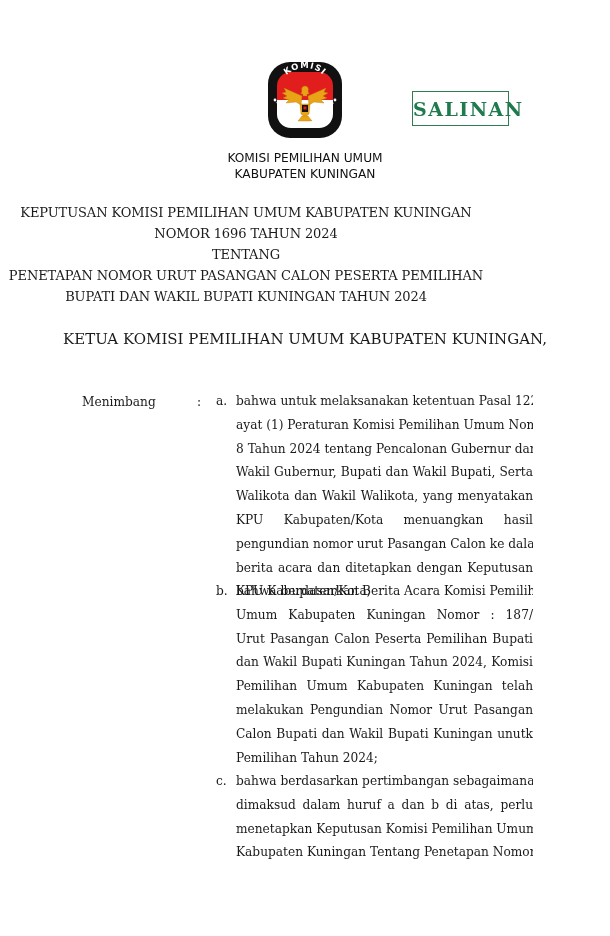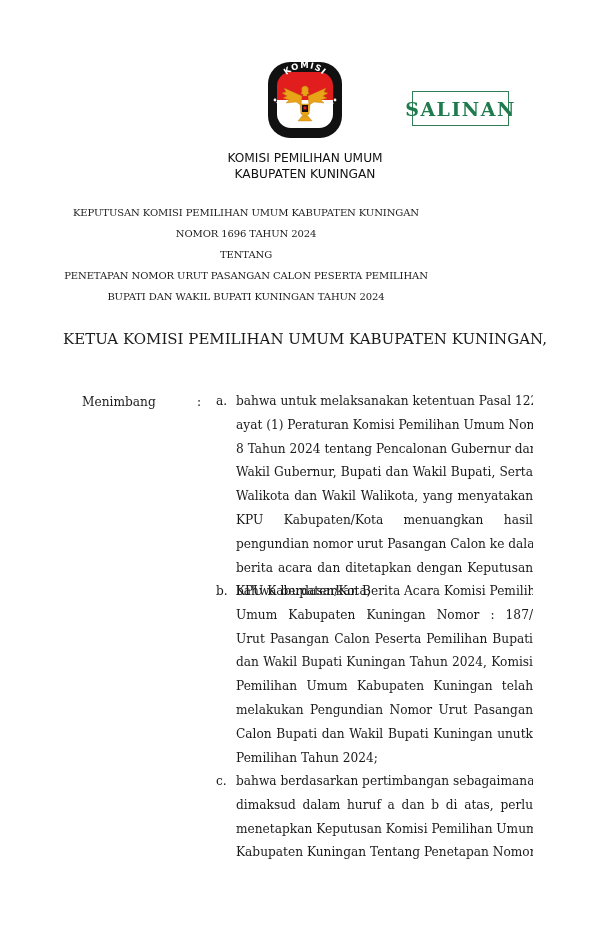--- a/index.html
+++ b/index.html
@@ -5,38 +5,38 @@
     * { margin: 0; padding: 0; box-sizing: border-box; }
     html, body { width: 610px; height: 936px; background: #ffffff; overflow: hidden; }
     body { position: relative; font-family: "DejaVu Serif", "Liberation Serif", serif; color: #1a1a1a; }
 
     .logo {
       position: absolute; left: 266px; top: 60px; width: 78px; height: 80px;
     }
     .salinan-box {
       position: absolute; left: 412px; top: 91px; width: 97px; height: 35px;
       border: 1.5px solid #2e7d55;
-      display: flex; align-items: center; justify-content: center;
+      display: flex; align-items: center; 
     }
     .salinan-text {
       font-family: "DejaVu Serif", serif; font-weight: bold; font-size: 19px;
       letter-spacing: 1.5px; color: #1f7a4d;
     }
 
     .org-header {
       position: absolute; left: 0; width: 610px; text-align: center;
       font-family: "DejaVu Sans", "Liberation Sans", sans-serif; font-size: 12.2px; color: #111;
       line-height: 16px;
     }
     .org-line-1 { top: 150px; }
     .org-line-2 { top: 166px; }
 
     .title-block {
       position: absolute; left: 0; top: 202px; width: 492px; text-align: center;
-      font-size: 10px; line-height: 21px; color: #1a1a1a; letter-spacing: -0.1px;
+      font-size: 13px; line-height: 21px; color: #1a1a1a; letter-spacing: -0.1px;
     }
     .title-line { display: block; white-space: nowrap; }
 
     .ketua {
       position: absolute; left: 0; top: 330px; width: 610px; text-align: center;
       font-size: 15px; line-height: 18px; white-space: nowrap;
     }
 
     .section-label {
       position: absolute; left: 82px; top: 393px; font-size: 12.2px; line-height: 18px;

